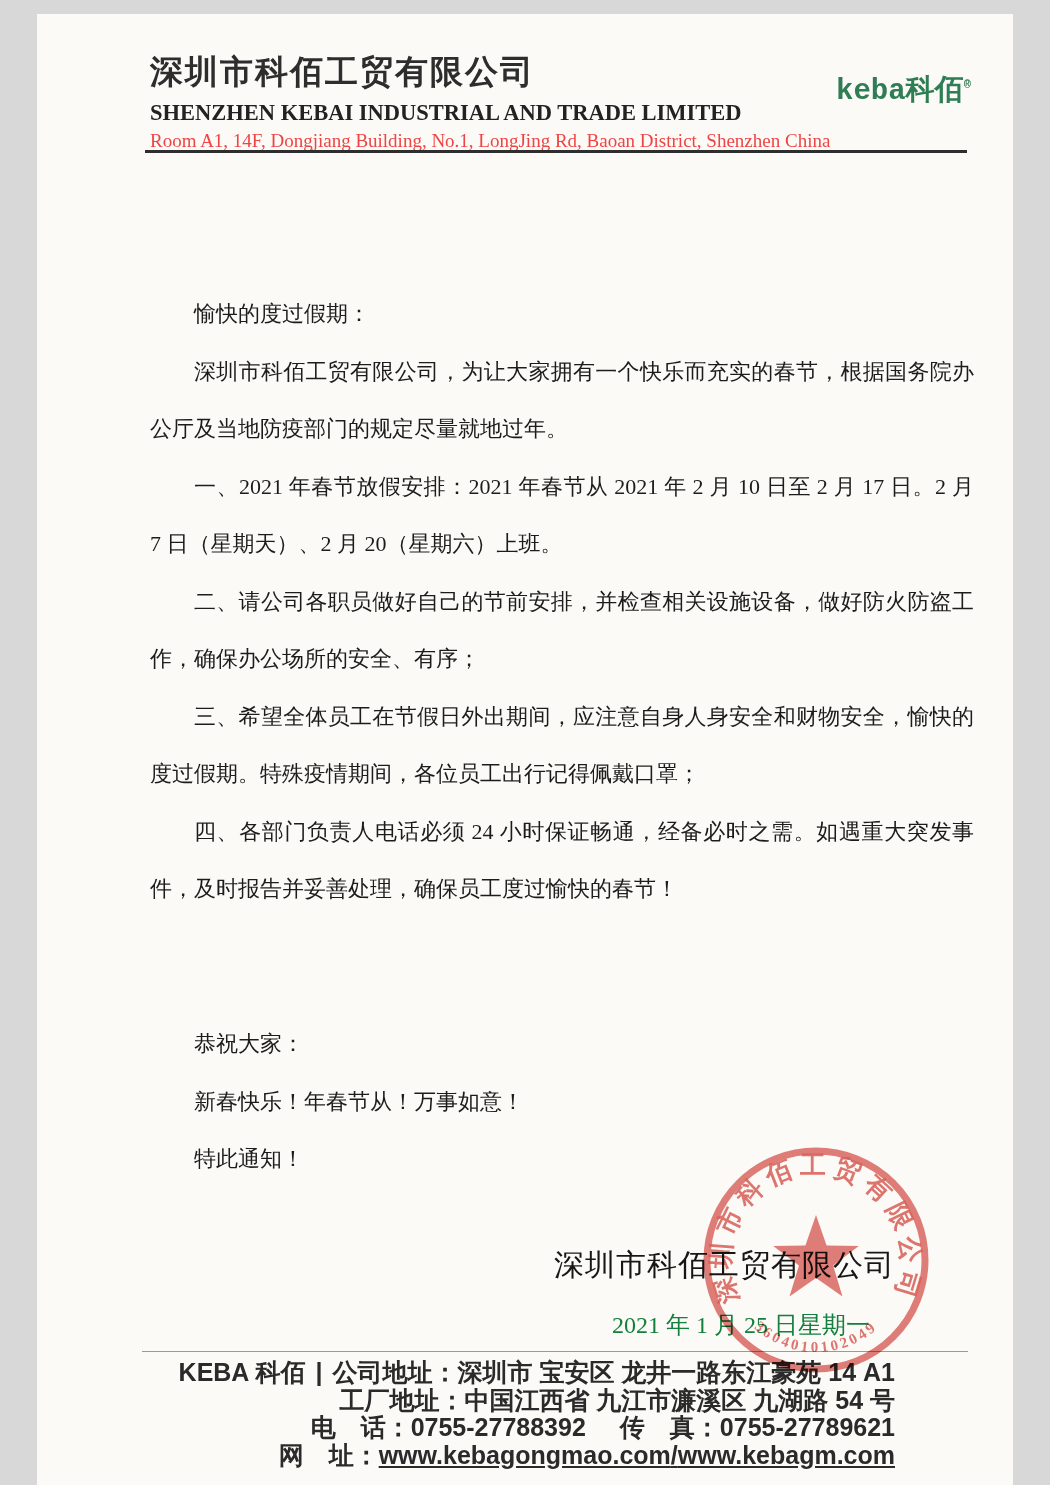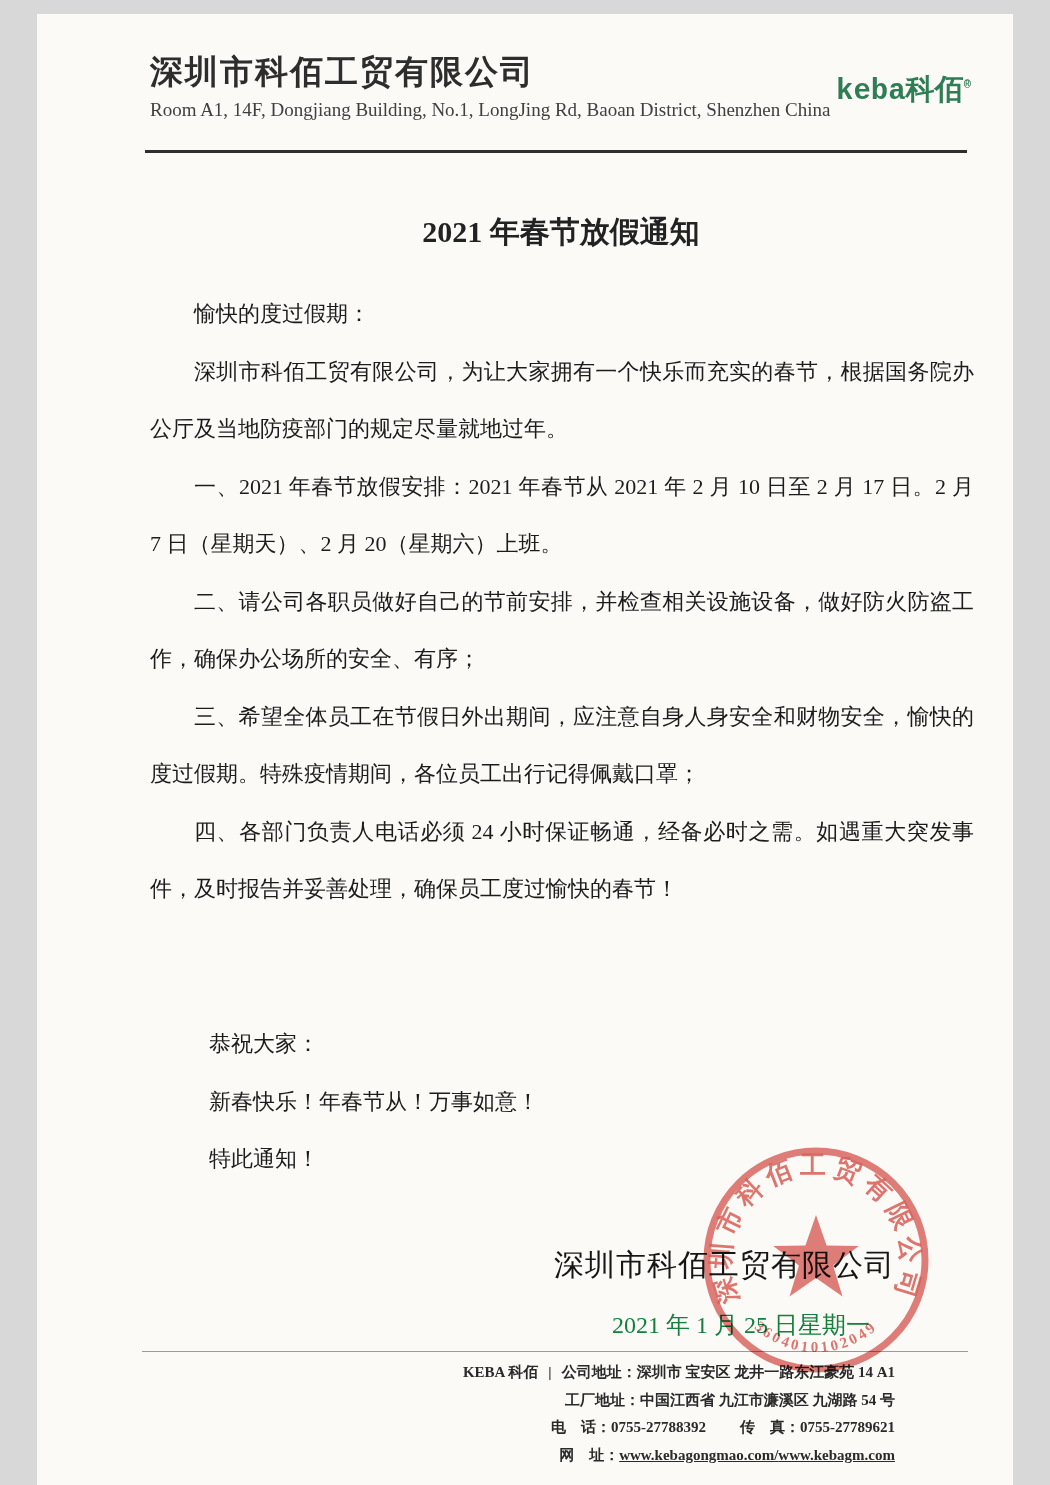--- a/index.html
+++ b/index.html
@@ -5,79 +5,79 @@
   html,body { margin:0; padding:0; background:#d8d8d8; }
   .page {
     position:relative; width:976px; height:1485px; margin:14px auto;
     background:#fbfaf7; overflow:hidden;
     font-family:"Liberation Serif","DejaVu Serif",serif; color:#1c1c1c;
   }
   
   .header { position:absolute; left:113px; top:36px; }
   .company-cn { font-size:33px; font-weight:bold; letter-spacing:2px; color:#2d2d2d; }
   .company-en { font-size:22.5px; font-weight:bold; margin-top:5px; color:#222; }
-  .address-en { font-size:19px; margin-top:4px; color:#404040; }
+  .address-en { font-size:19px; margin-top:4px; color:#ef4444; }
   .logo {
     position:absolute; left:799px; top:56px;
     font-family:Liberation Mono, monospace;
     font-weight:bold; font-size:29px; letter-spacing:0px;
   }
   .logo .reg { font-size:12px; vertical-align:super; }
   .rule-top { position:absolute; left:108px; top:136px; width:822px; height:3px; background:#2e2e2e; }
   
   .title {
     position:absolute; left:113px; top:198px; width:822px;
     text-align:center; font-size:30px; font-weight:bold; color:#222;
   }
   
   .body-text {
     position:absolute; left:113px; top:271px; width:824px;
     font-size:22px; line-height:57.5px; text-align:justify;
   }
   .body-text p, .closing p { margin:0; text-indent:2em; }
   .closing {
-    position:absolute; left:128px; top:1001px; width:824px;
+    position:absolute; left:113px; top:1001px; width:824px;
     font-size:22px; line-height:57.5px;
   }
   
   .sign-company { position:absolute; right:118px; top:1231px; font-size:30px; color:#161616; z-index:2; letter-spacing:1px; }
   .sign-date    { position:absolute; right:143px; top:1295px; font-size:24px; color:#15803d; z-index:2; }
   .stamp {
     position:absolute; left:659px; top:1126px; width:240px; height:240px;
     z-index:3; mix-blend-mode:multiply; opacity:0.92; pointer-events:none;
   }
   .stamp text { font-family:"Liberation Serif","DejaVu Serif",serif; font-weight:bold; }
   
   .rule-bottom { position:absolute; left:105px; top:1337px; width:826px; height:1px; background:#9a9a9a; }
   .footer {
     position:absolute; right:118px; top:1345px; text-align:right;
-    font-family:Liberation Serif, serif;
-    font-weight:700; font-size:15px; line-height:27.5px; color:#2a2a2a;
+    font-family:Liberation Sans, sans-serif;
+    font-weight:700; font-size:25px; line-height:27.5px; color:#2a2a2a;
   }
   .footer .pipe { padding:0 10px; }
   .footer .gap { display:inline-block; width:34px; }
   .footer .url { text-decoration:underline; }
 </style>
 </head>
 <body>
 
 <div class="page">
 
   <div class="header">
     <div class="company-cn">深圳市科佰工贸有限公司</div>
+    <div class="company-en">SHENZHEN KEBAI INDUSTRIAL AND TRADE LIMITED</div>
     <div class="address-en">Room A1, 14F, Dongjiang Building, No.1, LongJing Rd, Baoan District, Shenzhen China</div>
   </div>
 
   <div class="logo" style="color:#2f7d54;">
     <span>keba科佰</span><span class="reg">®</span>
   </div>
 
   <div class="rule-top"></div>
 
-  <div class="title">2021 年春节放假通知</div>
 
   <div class="body-text">
     <p>愉快的度过假期：</p>
     <p>深圳市科佰工贸有限公司，为让大家拥有一个快乐而充实的春节，根据国务院办公厅及当地防疫部门的规定尽量就地过年。</p>
     <p>一、2021 年春节放假安排：2021 年春节从 2021 年 2 月 10 日至 2 月 17 日。2 月 7 日（星期天）、2 月 20（星期六）上班。</p>
     <p>二、请公司各职员做好自己的节前安排，并检查相关设施设备，做好防火防盗工作，确保办公场所的安全、有序；</p>
     <p>三、希望全体员工在节假日外出期间，应注意自身人身安全和财物安全，愉快的度过假期。特殊疫情期间，各位员工出行记得佩戴口罩；</p>
     <p>四、各部门负责人电话必须 24 小时保证畅通，经备必时之需。如遇重大突发事件，及时报告并妥善处理，确保员工度过愉快的春节！</p>
   </div>
 

